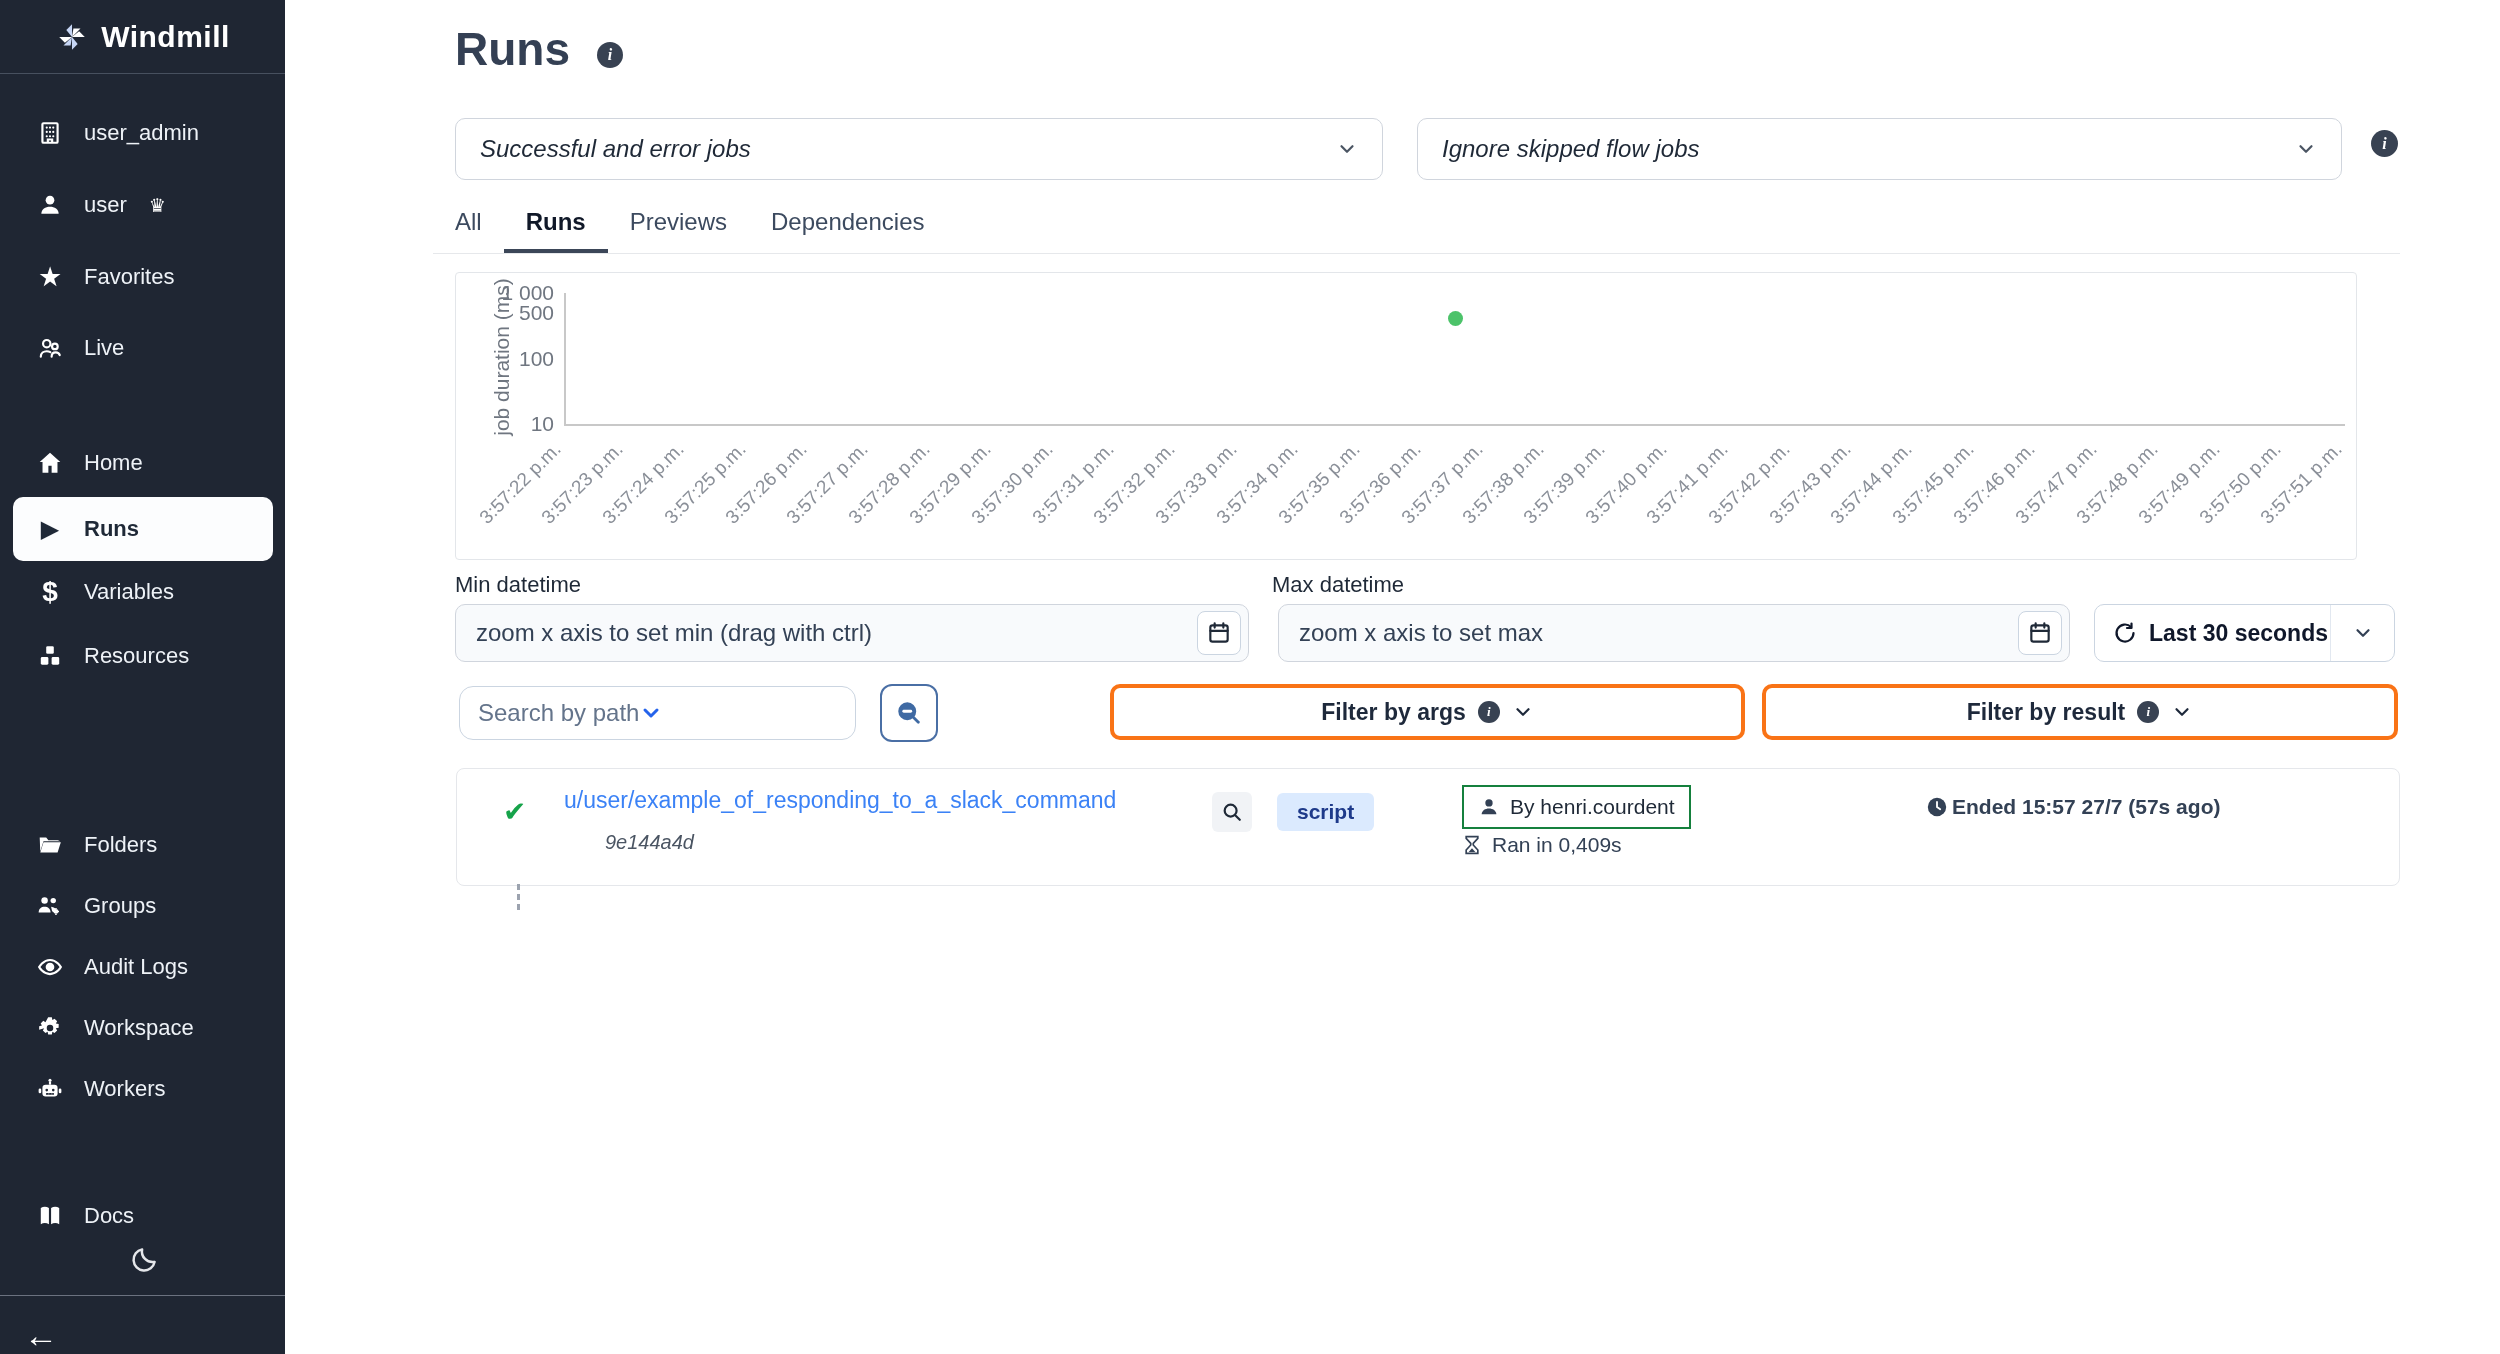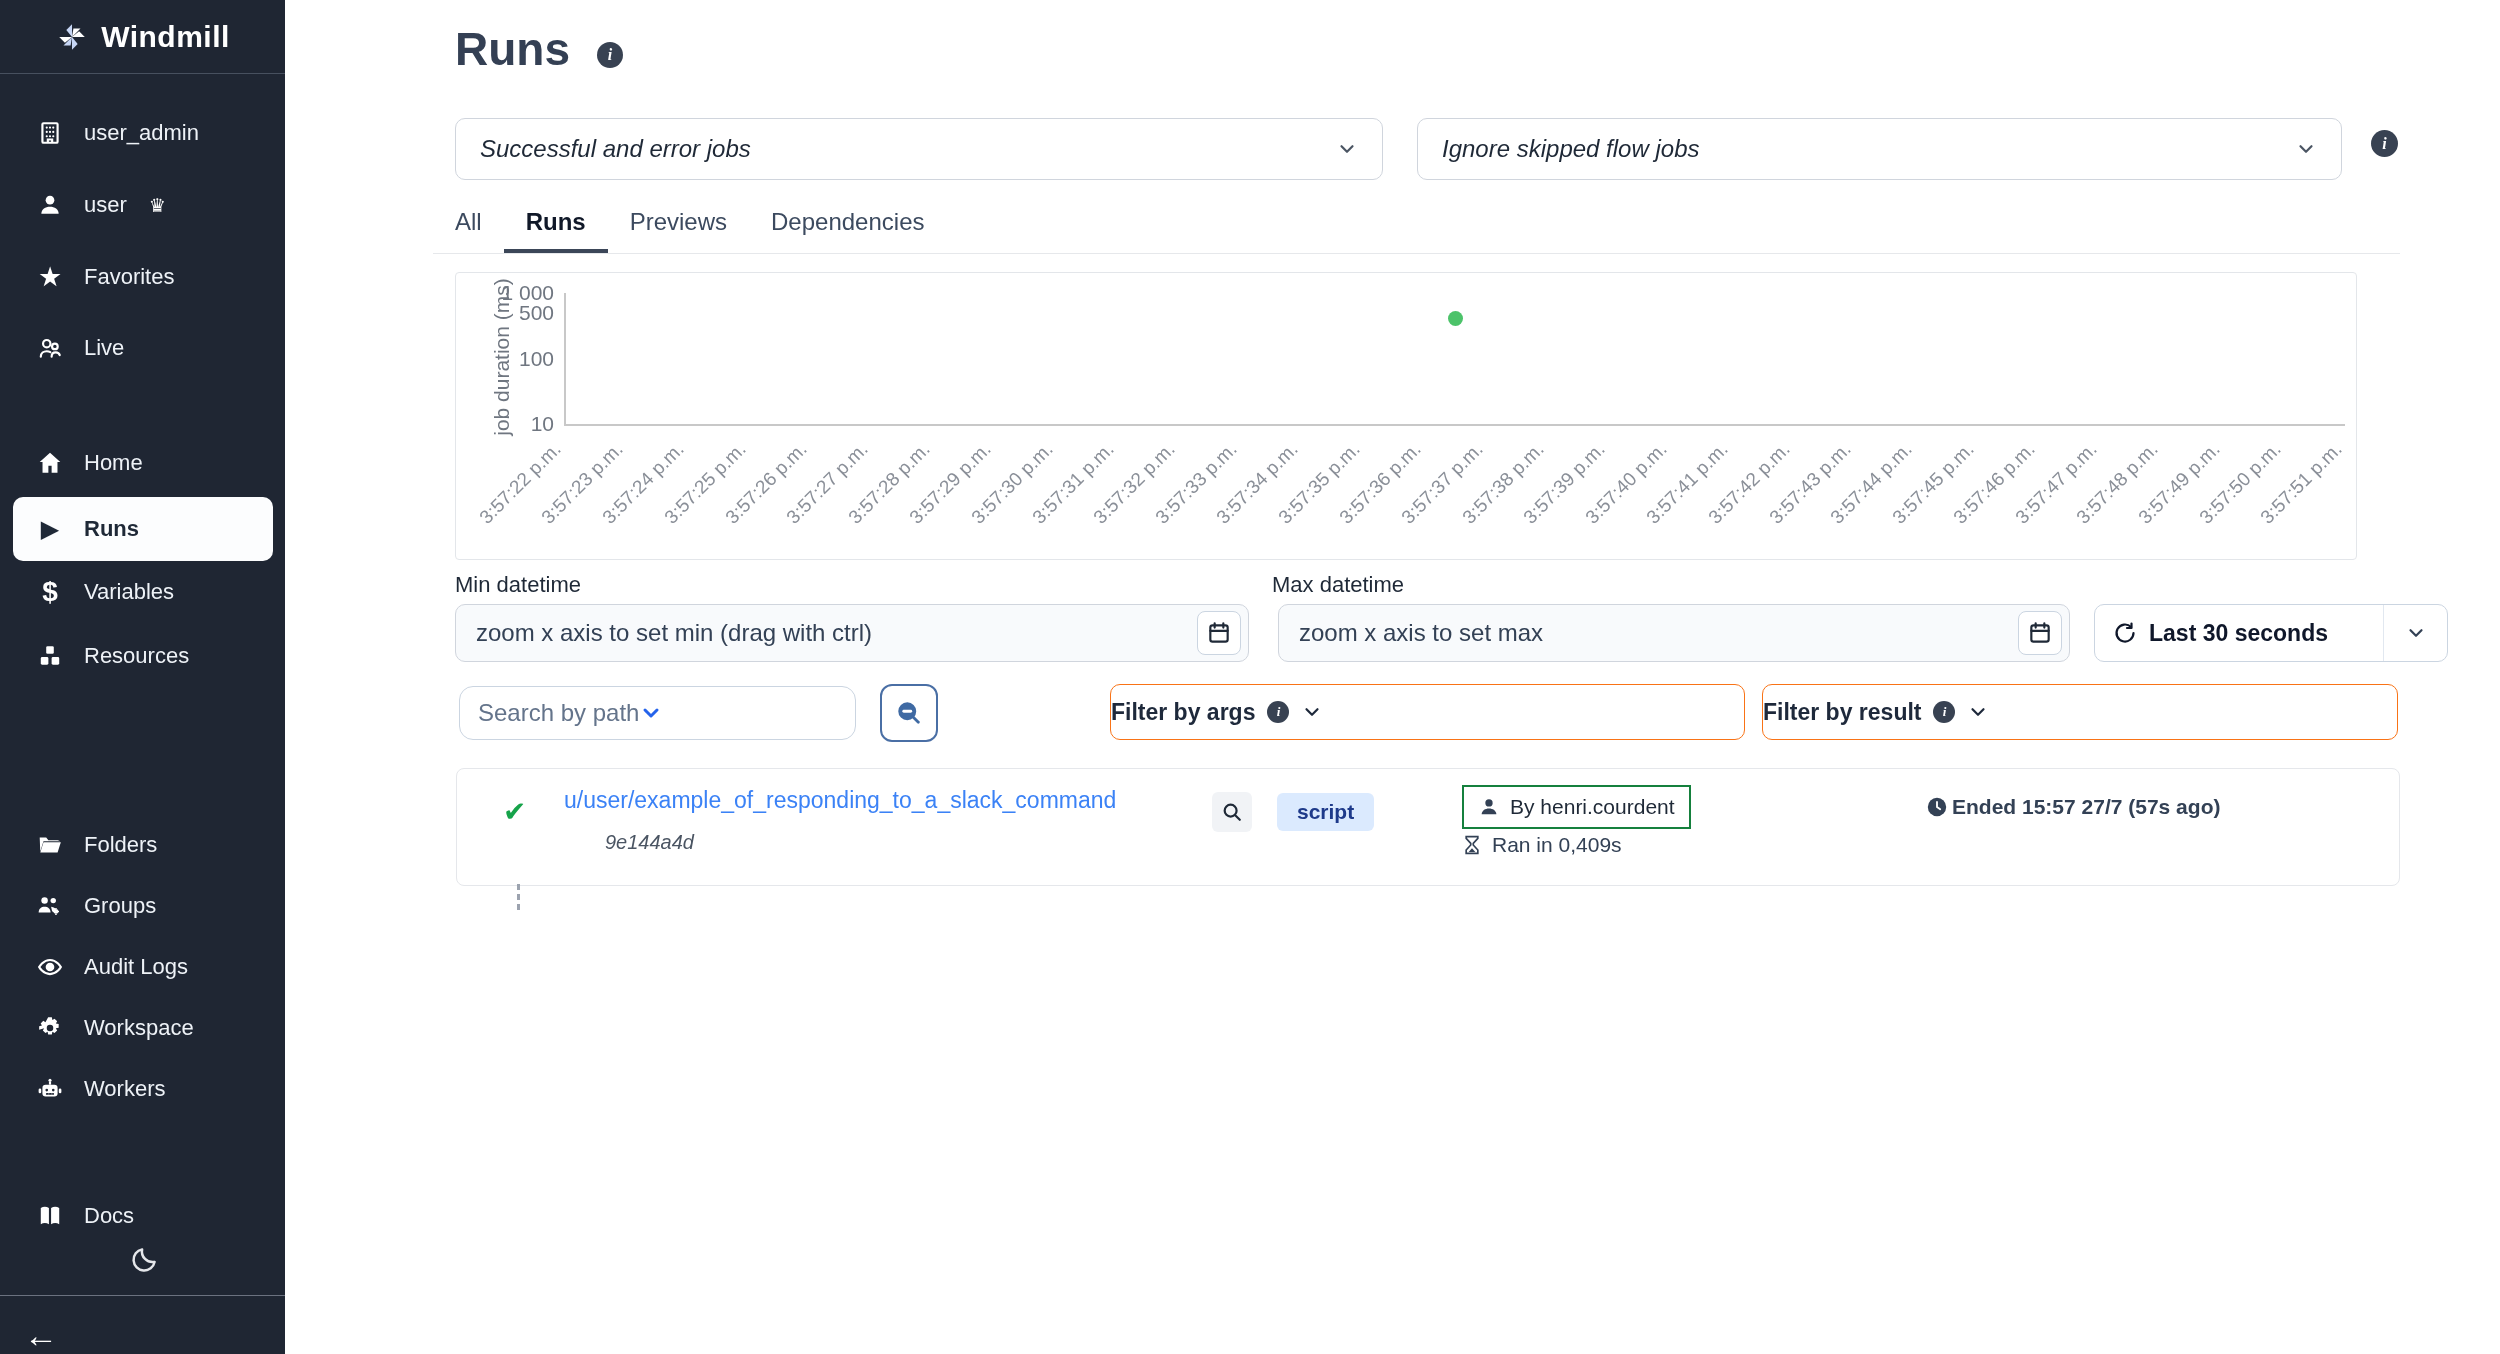--- a/index.html
+++ b/index.html
@@ -69,37 +69,37 @@
   
   .dt-label { position:absolute; top:572px; font-size:22px; color:#1f2937; }
   .dt-input-wrap { position:absolute; top:604px; height:58px; }
   .dt-input { width:100%; height:100%; background:#f8fafc; border:1px solid #d0d5dd;
     border-radius:10px; font-size:24px; color:#334155; padding:0 70px 0 20px;
     font-family:inherit; }
   .dt-input::placeholder { color:#334155; opacity:1; }
   .cal-btn { position:absolute; right:8px; top:7px; width:44px; height:44px; background:#fff;
     border:1px solid #cbd5e1; border-radius:8px; display:flex; align-items:center;
     justify-content:center; color:#1f2937; cursor:pointer; }
-  .range-btn { position:absolute; left:1809px; top:604px; width:354px; height:58px;
+  .range-btn { position:absolute; left:1809px; top:604px; width:301px; height:58px;
     border:1px solid #cbd5e1; border-radius:10px; display:flex; align-items:center;
     background:#fff; cursor:pointer; }
   .range-btn .rb-main { flex:1; display:flex; align-items:center; gap:12px; padding-left:18px;
     font-size:23px; font-weight:700; color:#0f172a; height:100%; }
   .range-btn .rb-arrow { width:64px; height:100%; border-left:1px solid #e2e8f0; display:flex;
     align-items:center; justify-content:center; color:#334155; }
 
   
   .path-select { position:absolute; left:174px; top:686px; width:397px; height:54px;
     border:1px solid #cbd5e1; border-radius:14px; display:flex; align-items:center;
     padding:0 18px; font-size:24px; color:#64748b; background:#fff; cursor:pointer; }
   .zoom-search-btn { position:absolute; left:595px; top:684px; width:58px; height:58px;
     border:2px solid #4a6fa5; border-radius:12px; background:#fff; display:flex;
     align-items:center; justify-content:center; color:#3f6aa3; cursor:pointer; }
-  .filter-btn { position:absolute; top:684px; height:56px; border:1px solid #f97316;
-    border-radius:10px; background:#fff; display:flex; align-items:center; justify-content:flex-start;
+  .filter-btn { position:absolute; top:684px; height:56px; border:4px solid #f97316;
+    border-radius:10px; background:#fff; display:flex; align-items:center; justify-content:center;
     gap:12px; font-size:23px; font-weight:700; color:#1e293b; cursor:pointer; }
   .fb-args { left:825px; width:635px; }
   .fb-result { left:1477px; width:636px; }
   .filter-btn .info-dot { width:22px; height:22px; font-size:13px; }
 
   
   .run-card { position:absolute; left:171px; top:768px; width:1944px; height:118px;
     border:1px solid #e5e7eb; border-radius:8px; background:#fff; }
   .run-check { position:absolute; left:46px; top:26px; font-size:28px; color:#16a34a; }
   .run-path { position:absolute; left:107px; top:18px; font-size:23px; color:#3b82f6;

